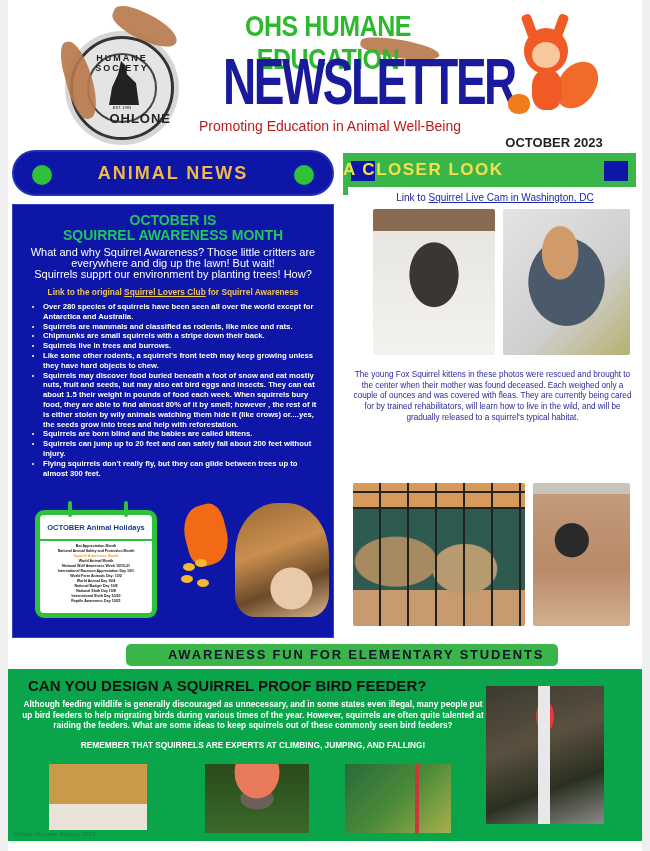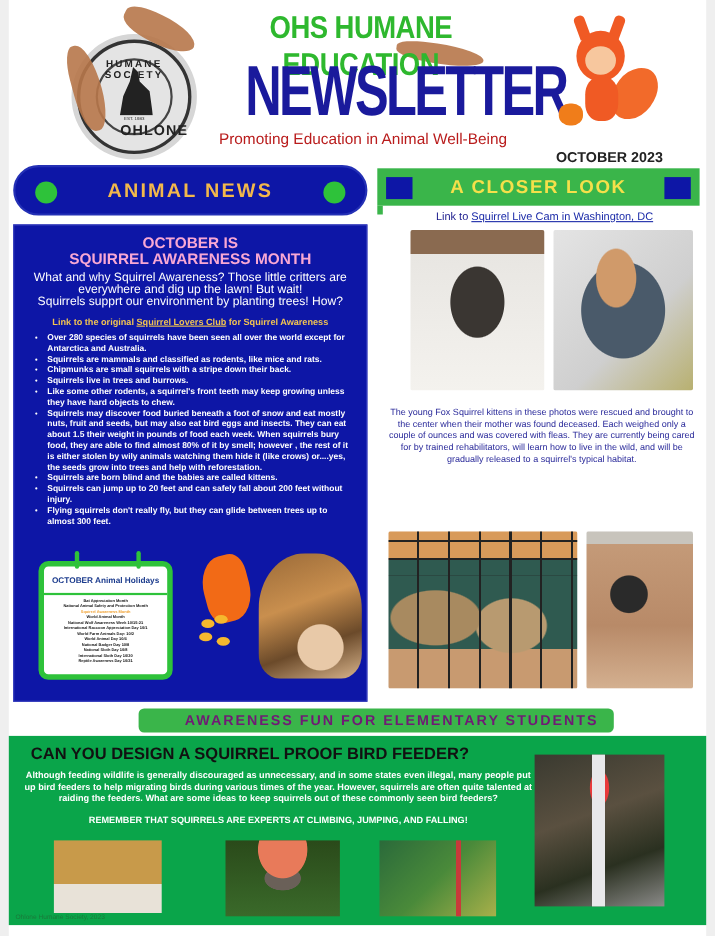--- a/index.html
+++ b/index.html
@@ -35,21 +35,21 @@
   .m-tail { position: absolute; left: 58px; top: 48px; width: 38px; height: 50px; background: #f26a2a; border-radius: 60% 40% 60% 40%; transform: rotate(20deg); }
   .m-pumpkin { position: absolute; left: 8px; top: 82px; width: 22px; height: 20px; background: #f07d1a; border-radius: 45%; }
 
   
   .news-pill { position: absolute; left: 12px; top: 150px; width: 322px; height: 46px; background: #0d16a6; border-radius: 24px; border: 2px solid #2430b5; }
   .news-dot { position: absolute; top: 13px; width: 20px; height: 20px; border-radius: 50%; background: #2ec23a; }
   .news-title { position: absolute; left: 0; top: 11px; width: 100%; text-align: center; font: bold 18px "Liberation Sans", sans-serif; color: #f2b84b; letter-spacing: 2px; }
 
   
   .news-box { position: absolute; left: 12px; top: 204px; width: 322px; height: 434px; background: #0d16a6; border: 1px solid #3a42c0; }
-  .nb-h1 { text-align: center; color: #f9a8d4; font: bold 14px "Liberation Sans", sans-serif; margin-top: 8px; line-height: 15px; }
+  .nb-h1 { text-align: center; color: #22c55e; font: bold 14px "Liberation Sans", sans-serif; margin-top: 8px; line-height: 15px; }
   .nb-intro { text-align: center; color: #fff; font-size: 11px; line-height: 11px; margin-top: 4px; padding: 0 10px; }
   .nb-link { text-align: center; color: #f2c451; font: bold 8.3px "Liberation Sans", sans-serif; margin-top: 7px; line-height: 10px; padding: 0 20px; }
   .nb-link u { color: #f2c451; }
   .nb-list { color: #fff; font: bold 7.7px "Liberation Sans", sans-serif; line-height: 9.8px; margin: 5px 12px 0 30px; list-style: disc; }
 
   .cal { position: absolute; left: 22px; top: 305px; width: 122px; height: 108px; border: 5px solid #2ec23a; border-radius: 9px; background: #fff; }
   .cal-ring { position: absolute; top: -14px; width: 4px; height: 16px; background: #2ec23a; border-radius: 2px; }
   .cal-head { height: 26px; text-align: center; font: bold 7.5px "Liberation Sans", sans-serif; color: #1a3a8c; line-height: 26px; border-bottom: 2px solid #2ec23a; }
   .cal-list { text-align: center; font: bold 3.6px "Liberation Sans", sans-serif; line-height: 5px; color: #111; padding-top: 3px; }
   .cal-list .hl { color: #f0a030; }
@@ -57,34 +57,34 @@
   .leaf { position: absolute; left: 172px; top: 300px; width: 42px; height: 60px; background: #f26a16; border-radius: 50% 30% 50% 30%; transform: rotate(-15deg); }
   .berries { position: absolute; left: 168px; top: 354px; width: 40px; height: 40px; }
   .berry { position: absolute; width: 12px; height: 8px; background: #f5b82e; border-radius: 50%; }
   .squirrel-photo { position: absolute; left: 222px; top: 298px; width: 94px; height: 114px; border-radius: 45% 45% 20% 20%;
     background: radial-gradient(circle at 60% 75%, #e8c9a8 0 20%, transparent 21%), linear-gradient(160deg, #9a6a38, #c98f4e 40%, #6b4a2a 70%, #d8b48c); }
 
   
   .closer-banner { position: absolute; left: 343px; top: 153px; width: 293px; height: 34px; background: #3ab54a; }
   .closer-tail { position: absolute; left: 343px; top: 187px; width: 5px; height: 8px; background: #3ab54a; }
   .closer-sq { position: absolute; top: 8px; width: 24px; height: 20px; background: #0d16a6; }
-  .closer-title { position: absolute; left: 0; top: 7px; width: 100%; text-align: center; font: bold 17px "Liberation Sans", sans-serif; color: #f5e04a; letter-spacing: 1.5px; }
+  .closer-title { position: absolute; left: 0; top: 7px; width: 100%; font: bold 17px "Liberation Sans", sans-serif; color: #f5e04a; letter-spacing: 1.5px; }
   .closer-link { position: absolute; left: 350px; top: 192px; width: 290px; text-align: center; font-size: 10px; color: #1a1a8c; }
   .closer-link u { color: #1a2aa8; }
 
   .photo { position: absolute; border-radius: 2px; }
   .p1 { left: 373px; top: 209px; width: 122px; height: 146px; background: radial-gradient(ellipse at 50% 45%, #3a3632 0 28%, transparent 29%), linear-gradient(180deg, #8a6a50 0 15%, #e8e6e2 15%, #f4f2ee); }
   .p2 { left: 503px; top: 209px; width: 127px; height: 146px; background: radial-gradient(ellipse at 45% 30%, #d09a6a 0 18%, transparent 19%), radial-gradient(ellipse at 50% 50%, #4a5a6a 0 42%, transparent 43%), linear-gradient(135deg, #e4e4e4, #cfcfcf 60%, #b8b070); }
   .p-text { position: absolute; left: 350px; top: 359px; width: 285px; text-align: center; font-size: 8.2px; line-height: 10.7px; color: #2a2a9a; }
   .p3 { left: 353px; top: 483px; width: 172px; height: 143px; background: repeating-linear-gradient(90deg, transparent 0 26px, #222 26px 28px), repeating-linear-gradient(0deg, transparent 0 14px, #222 14px 16px) 0 0/100% 40px no-repeat, radial-gradient(ellipse at 25% 55%, #a88a60 0 22%, transparent 23%), radial-gradient(ellipse at 65% 60%, #b89a70 0 20%, transparent 21%), linear-gradient(180deg, #d89a5a 0 18%, #2f5a50 18% 75%, #c89a70 75%); }
   .p4 { left: 533px; top: 483px; width: 97px; height: 143px; background: radial-gradient(circle at 40% 40%, #2a2a2a 0 16%, transparent 17%), linear-gradient(180deg, #c8c4bc 0 8%, #c49a78 8%, #b88a68 60%, #d4b090); }
 
   
   .fun-pill { position: absolute; left: 126px; top: 644px; width: 432px; height: 22px; background: #3ab54a; border-radius: 5px; }
-  .fun-title { position: absolute; left: 0; top: 3px; width: 100%; text-align: center; font: bold 13px "Liberation Sans", sans-serif; color: #701a75; letter-spacing: 1.8px; padding-left: 28px; }
+  .fun-title { position: absolute; left: 0; top: 3px; width: 100%; text-align: center; font: bold 13px "Liberation Sans", sans-serif; color: #0f172a; letter-spacing: 1.8px; padding-left: 28px; }
   .fun-box { position: absolute; left: 8px; top: 669px; width: 634px; height: 172px; background: #0aa54a; }
   .fun-h { position: absolute; left: 20px; top: 8px; width: 450px; text-align: left; font: bold 15px "Liberation Sans", sans-serif; color: #111; }
   .fun-p { position: absolute; left: 10px; top: 30px; width: 470px; text-align: center; font: bold 8.3px "Liberation Sans", sans-serif; color: #fff; line-height: 10.5px; }
   .fun-rem { position: absolute; left: 10px; top: 71px; width: 470px; text-align: center; font: bold 8.3px "Liberation Sans", sans-serif; color: #fff; }
   .fimg { position: absolute; }
   .f1 { left: 41px; top: 95px; width: 98px; height: 66px; background: linear-gradient(180deg, #c89a4a 0 60%, #e8e2d8 60%); }
   .f2 { left: 197px; top: 95px; width: 104px; height: 69px; background: radial-gradient(ellipse at 50% 12%, #e87a5a 0 30%, transparent 31%), radial-gradient(ellipse at 50% 50%, #6a6058 0 22%, transparent 23%), linear-gradient(180deg, #2a4a1a, #3a6a2a); }
   .f3 { left: 337px; top: 95px; width: 106px; height: 69px; background: linear-gradient(90deg, transparent 0 66%, #c83a3a 66% 70%, transparent 70%), linear-gradient(135deg, #2a6a3a, #4a8a3a 50%, #a8b04a); }
   .f4 { left: 478px; top: 17px; width: 118px; height: 138px; background: linear-gradient(90deg, transparent 0 44%, #e8e8ea 44% 54%, transparent 54%), radial-gradient(ellipse at 50% 22%, #e83a3a 0 10%, transparent 11%), linear-gradient(160deg, #3a3a30, #5a5040 40%, #2a3020 70%, #8a8a88); }
   .footer-credit { position: absolute; left: 6px; top: 162px; font-size: 6px; color: #1a7a3a; }

